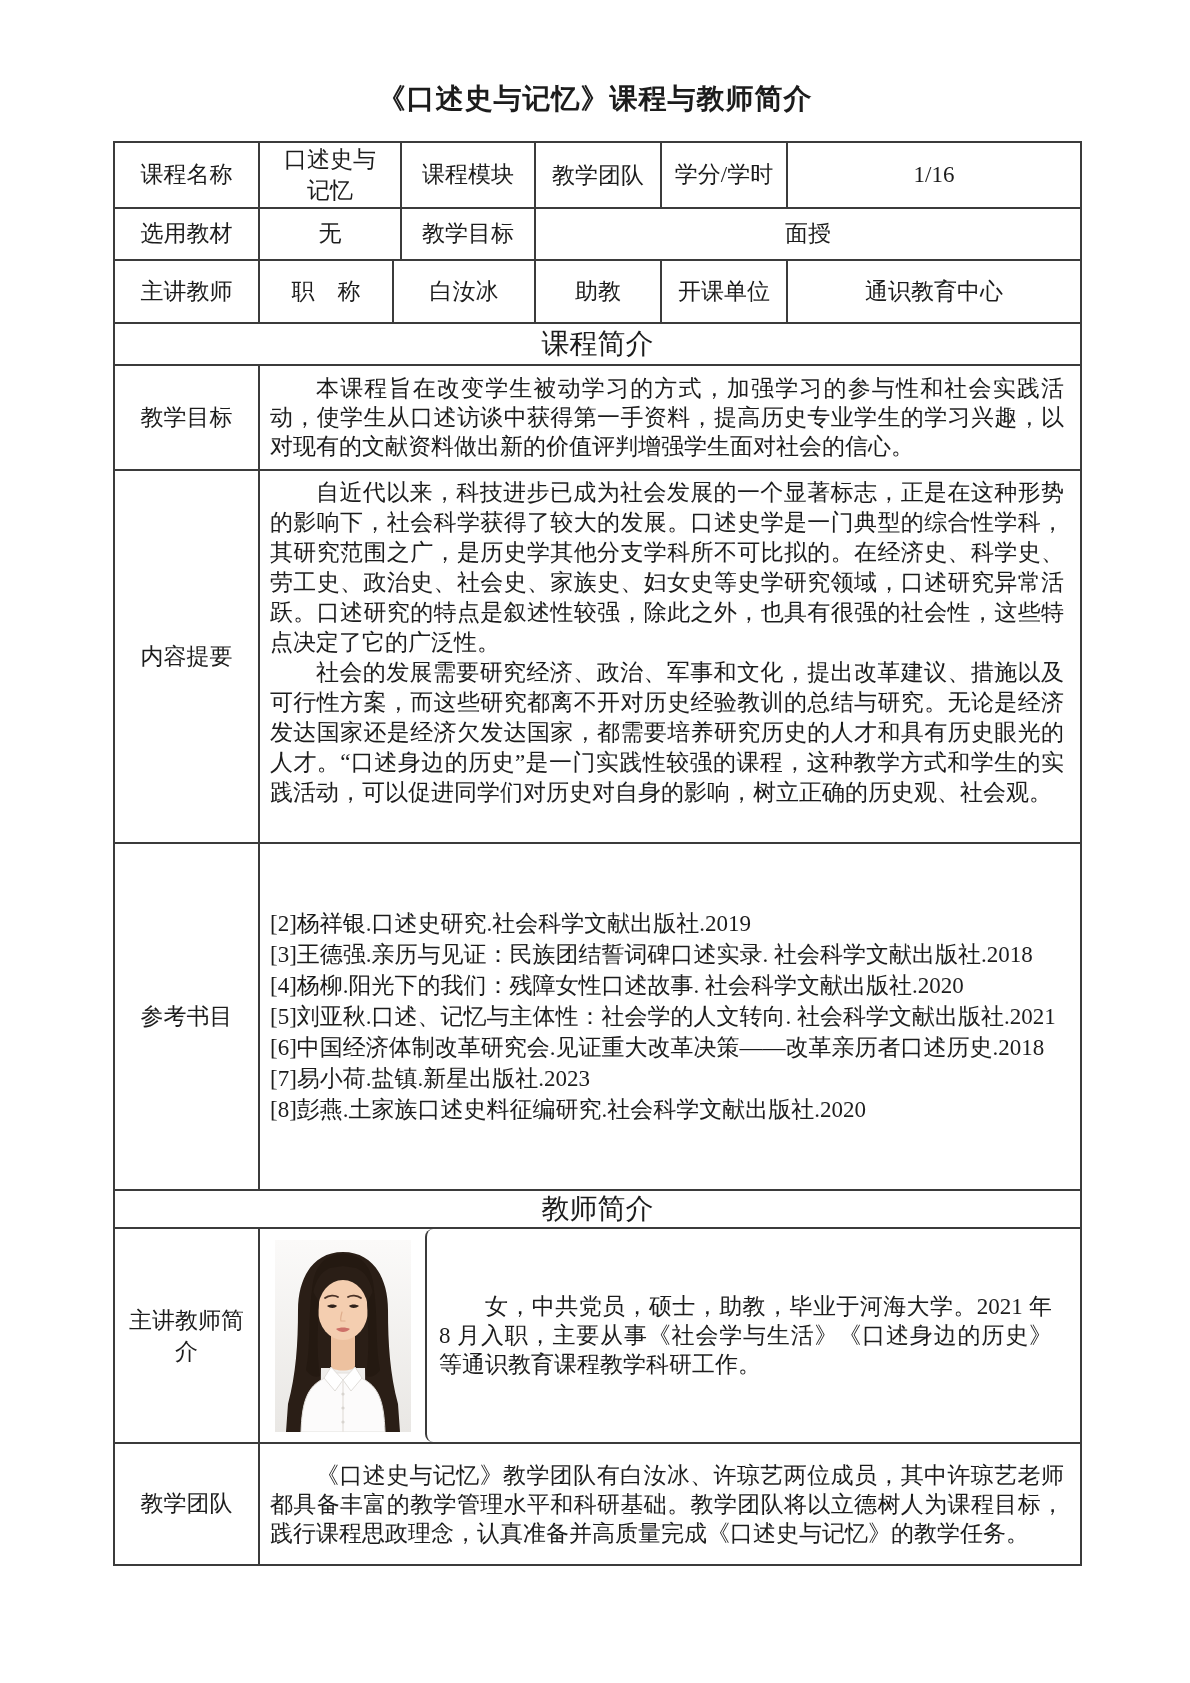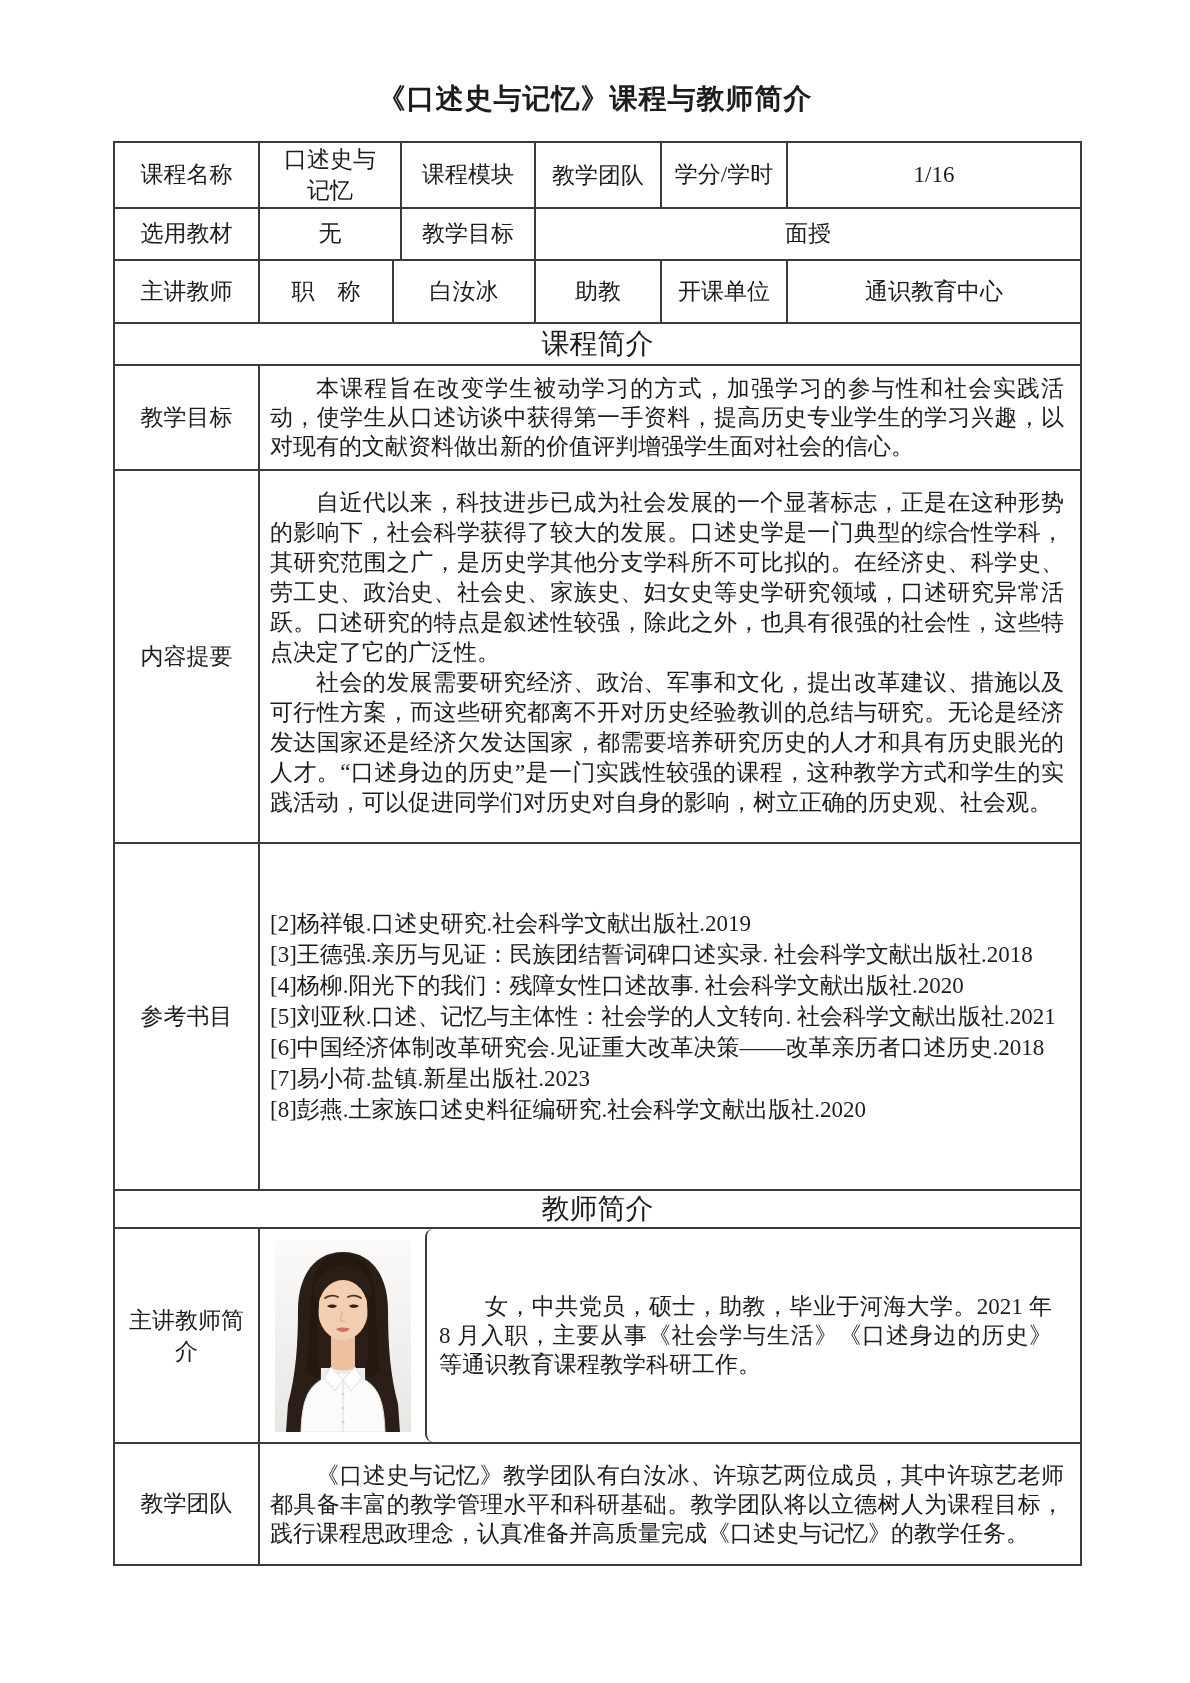--- a/index.html
+++ b/index.html
@@ -74,21 +74,21 @@
     display:flex;
     flex-direction:column;
     justify-content:center;
     align-items:stretch;
     text-align:justify;
     text-justify:inter-ideograph;
     padding:0 16px 0 10px;
   }
   .cellText p{margin:0;text-indent:2em;}
   .goals p{line-height:29px;}
-  .summary{justify-content:flex-start;padding-top:17px;}
+  .summary{justify-content:flex-start;padding-top:7px;}
   .summary p{line-height:30px;}
   .refs{justify-content:center;text-align:left;}
   .refs .ref-line{line-height:31px;text-indent:0;}
   .bio{padding:0 28px 0 12px;border-radius:8px;}
   .bio p{line-height:29px;}
   .team p{line-height:29px;}
   .photo-frame{
     width:136px;height:192px;
     display:block;
   }

